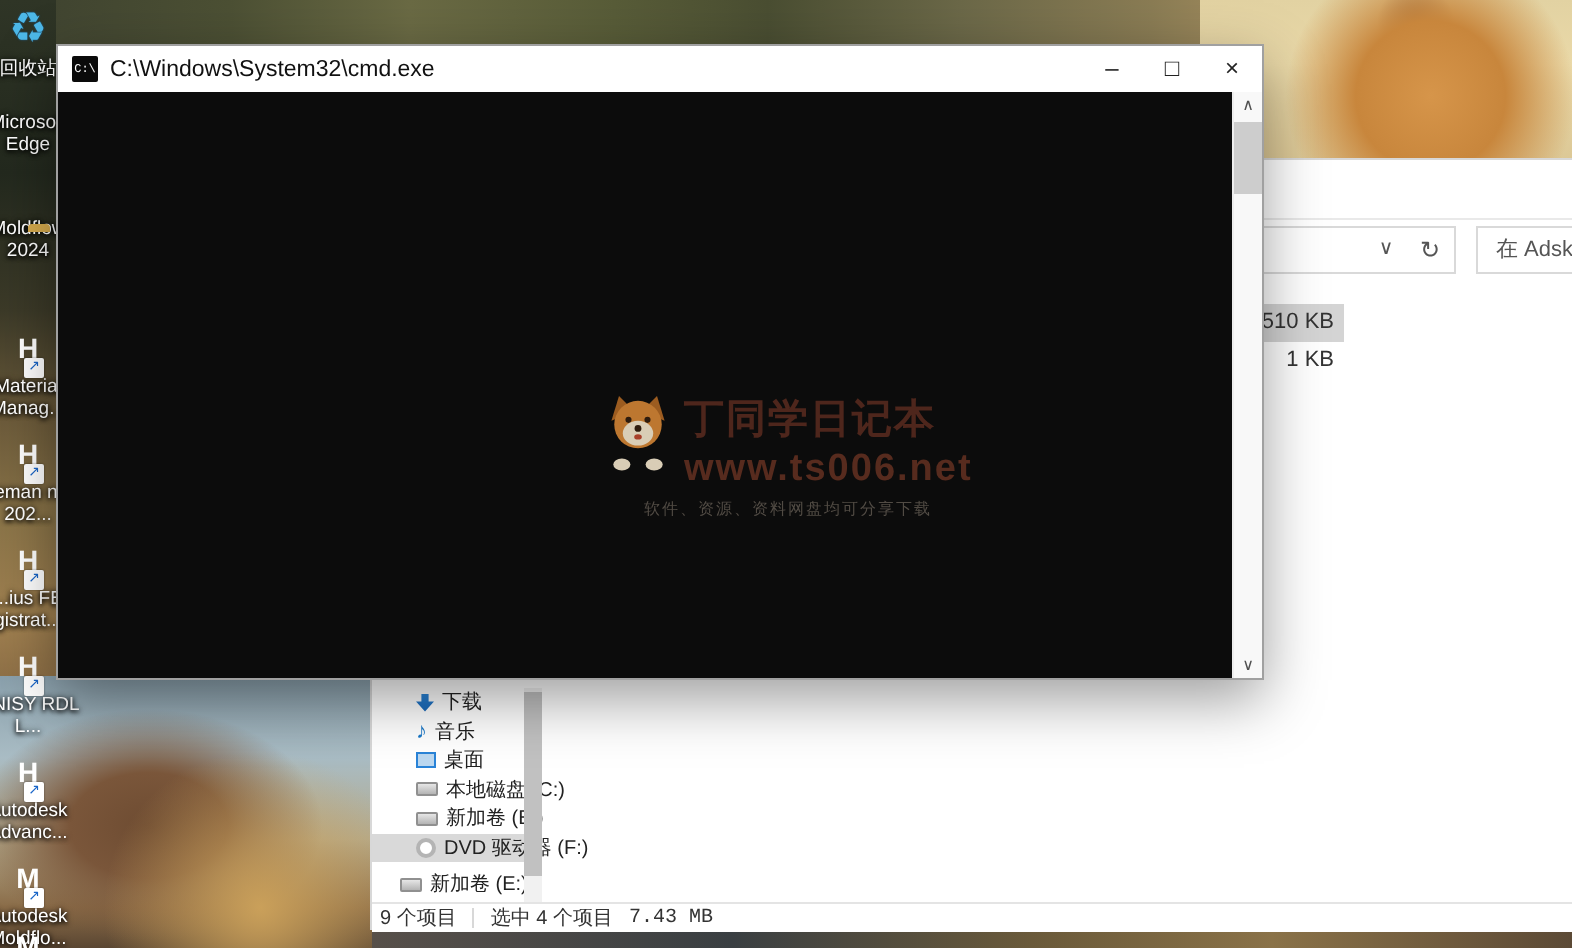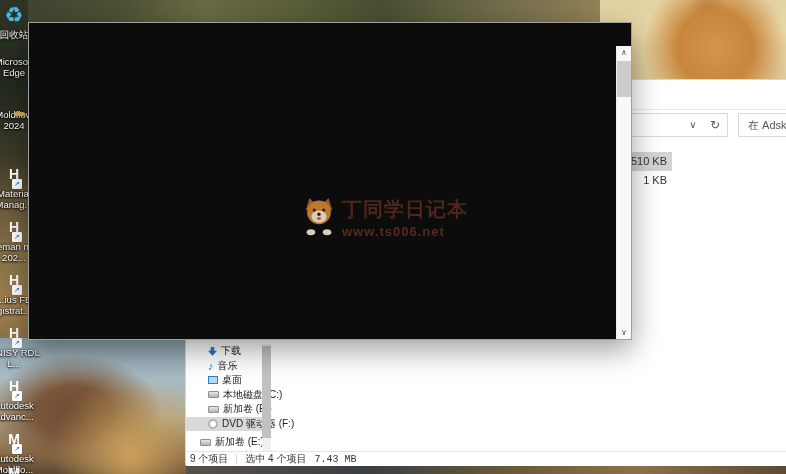--- a/index.html
+++ b/index.html
@@ -103,21 +103,21 @@
     font-size:8px; line-height:13px; color:#505050; }
   .cmd-scroll .sarrow.up { top:0; }
   .cmd-scroll .sarrow.down { bottom:0; }
   .cmd-scroll .sthumb { position:absolute; left:0; top:15px; width:100%; height:36px; background:#cdcdcd; }
 
   
   .wm { position:absolute; left:300px; top:196px; width:188px; z-index:6; }
   .wm-row { display:flex; align-items:flex-start; }
   .wm-col { margin-left:4px; }
   .wm-title { font-size:20px; font-weight:bold; color:#4e261c; letter-spacing:1px; white-space:nowrap; }
-  .wm-url { font-size:13px; font-weight:bold; color:#572b1e; letter-spacing:1px; margin-top:1px; }
+  .wm-url { font-size:19px; font-weight:bold; color:#572b1e; letter-spacing:1px; margin-top:1px; }
   .wm-sub { margin-top:3px; font-size:8px; color:#514b44; text-align:center; white-space:nowrap;
     letter-spacing:1px; }
 </style>
 </head>
 <body>
 
 <div class="desktop">
   <div class="wallpaper"></div>
   <div class="art-top"></div>
   <div class="art-left"></div>
@@ -220,20 +220,29 @@
 
     <div class="status-bar">
       <span>9 个项目</span>
       <span class="status-div"></span>
       <span>选中 4 个项目</span>
       <span class="status-size">7.43 MB</span>
     </div>
   </div>
 
   <div class="cmd">
+    <div class="cmd-titlebar">
+      <span class="cmd-icon">C:\</span>
+      <span class="cmd-title">C:\Windows\System32\cmd.exe</span>
+      <span class="cmd-controls">
+        <span class="ctrl">–</span>
+        <span class="ctrl">□</span>
+        <span class="ctrl">×</span>
+      </span>
+    </div>
     <div class="cmd-body"></div>
     <div class="cmd-scroll">
       <div class="sarrow up">∧</div>
       <div class="sthumb"></div>
       <div class="sarrow down">∨</div>
     </div>
   </div>
 
   <div class="wm">
     <div class="wm-row">
@@ -247,14 +256,15 @@
         <circle cx="20" cy="19" r="1.8" fill="#2e1c0e"></circle>
         <ellipse cx="20" cy="23.5" rx="2" ry="1.4" fill="#a8402a"></ellipse>
         <ellipse cx="11.5" cy="38" rx="4.5" ry="3.2" fill="#d9cdb6"></ellipse>
         <ellipse cx="28.5" cy="38" rx="4.5" ry="3.2" fill="#d9cdb6"></ellipse>
       </svg>
       <div class="wm-col">
         <div class="wm-title">丁同学日记本</div>
         <div class="wm-url">www.ts006.net</div>
       </div>
     </div>
+    <div class="wm-sub">软件、资源、资料网盘均可分享下载</div>
   </div>
 </div>
 
 </body></html>

